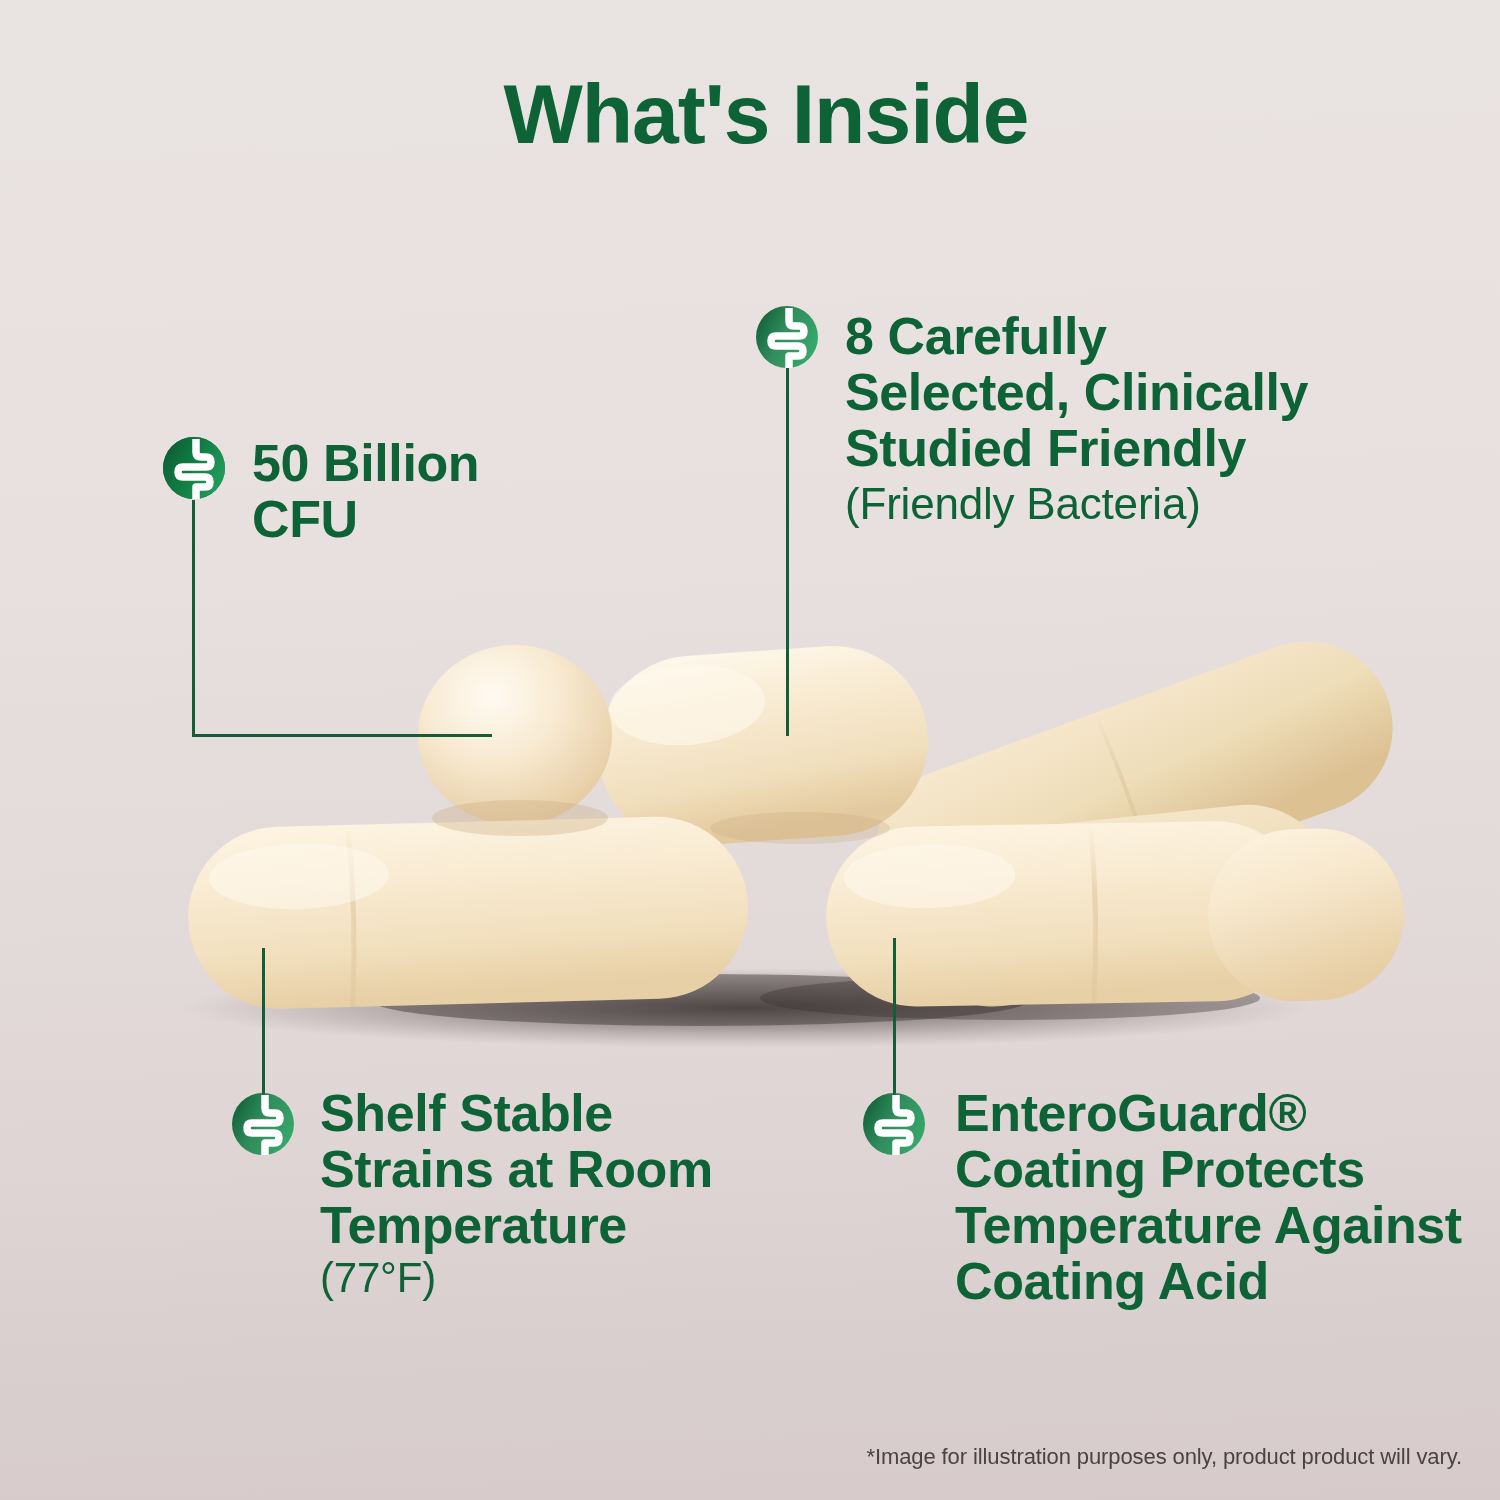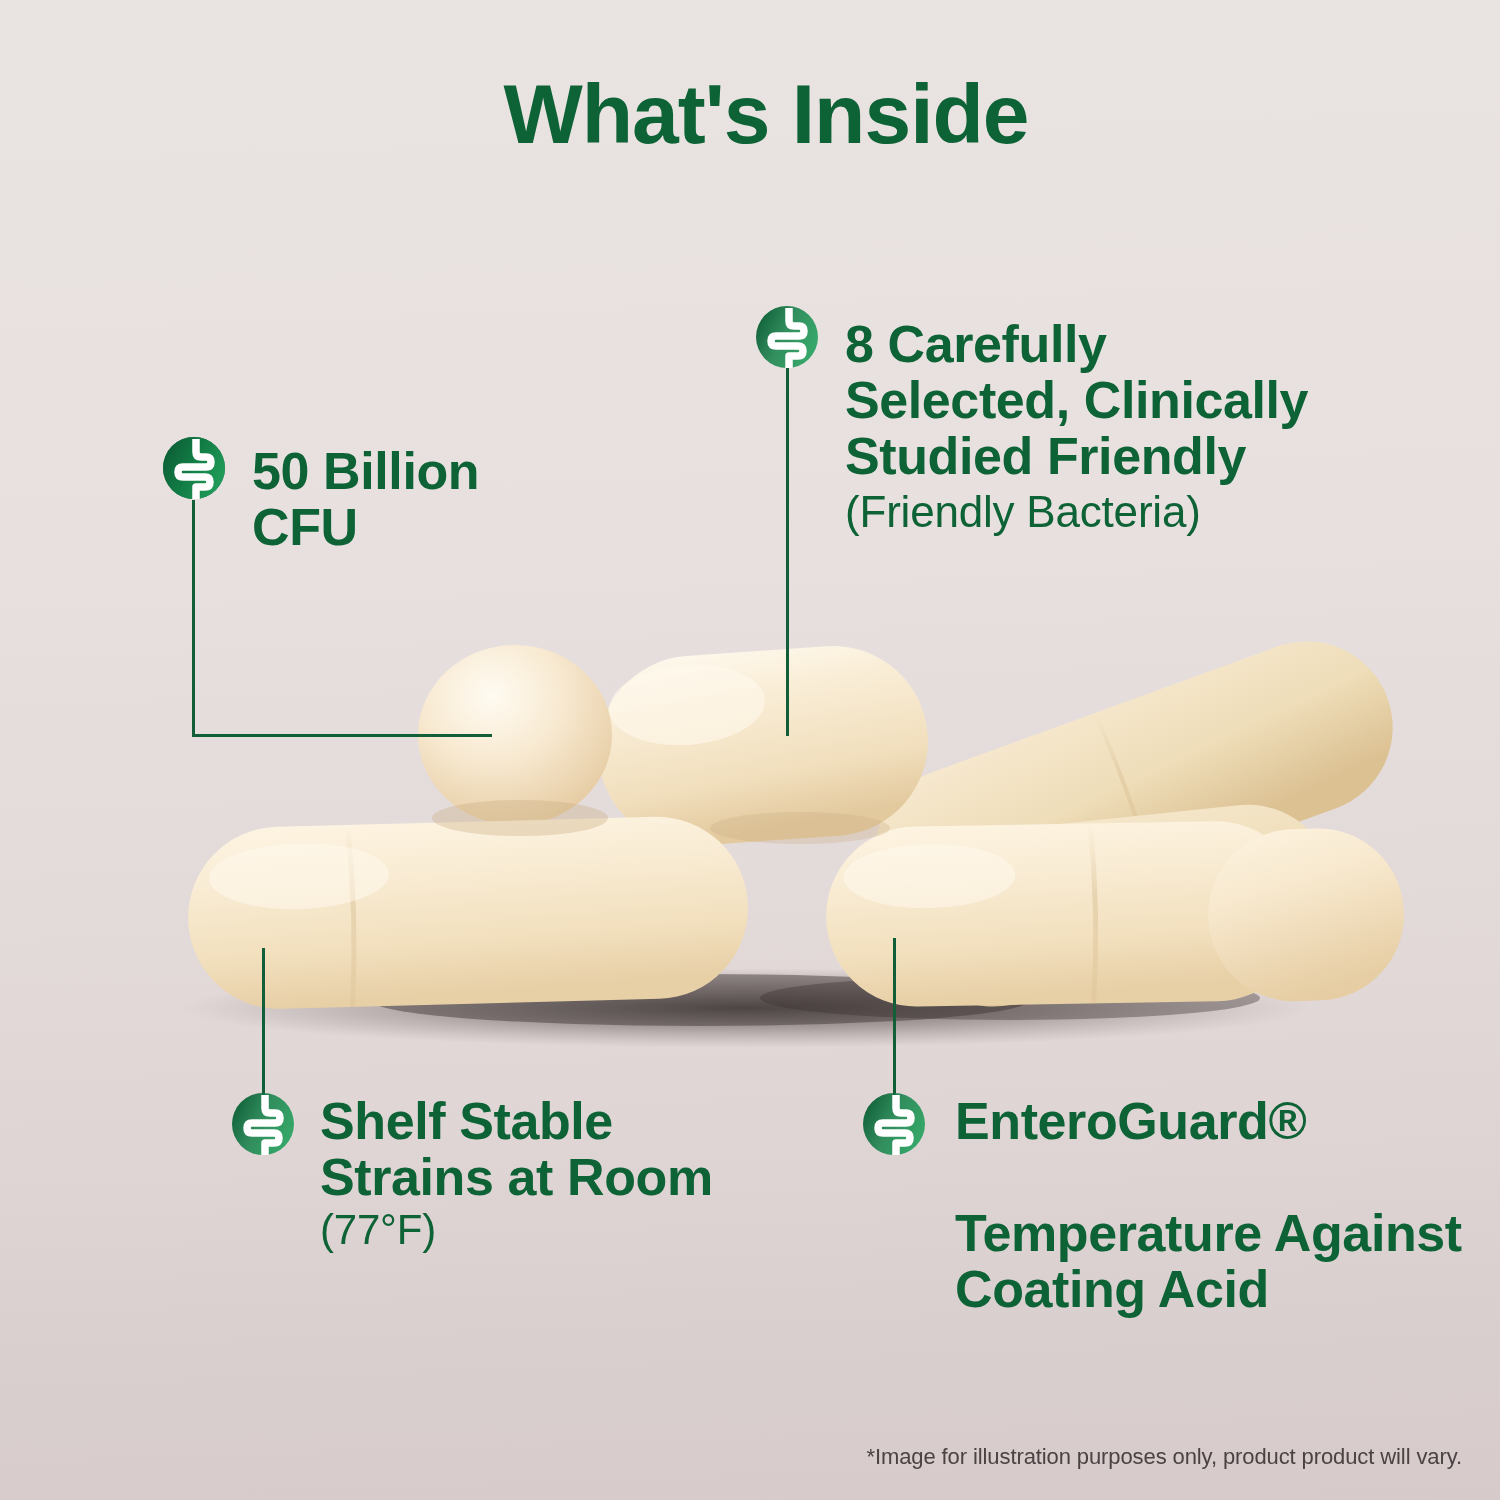--- a/index.html
+++ b/index.html
@@ -35,21 +35,20 @@
     background:linear-gradient(108deg,#0a5730 0%,#11норм 0%,#0d6338 30%,#1a8c4c 72%,#25a05a 100%);
     box-shadow:0 0 0 0 rgba(0,0,0,0);
   }
   .badge svg{ display:block; width:62px; height:62px; }
   .ctext{
     position:absolute;
     color:#0e6336;
     font-weight:700;
     line-height:1.08;
     letter-spacing:-0.4px;
-    margin-top:8px;
   }
   .csub{
     display:block;
     font-weight:400;
     letter-spacing:-0.2px;
   }
   .lead{ position:absolute; background:#125e38; }
   .lead-v{ width:3px; }
   .lead-h{ height:3px; }
   
@@ -196,34 +195,35 @@
   <div class="callout">
     <div class="badge" style="left:232px; top:1093px;">
       <svg viewBox="0 0 62 62" aria-hidden="true">
         <circle cx="31" cy="31" r="31" fill="url(#bg1)"></circle>
         <path d="M33 2 L33 15 Q33 20 38 20 L43 20 Q48 20 48 25 Q48 30 43 30 L20 30 Q15 30 15 35 Q15 40 20 40 L42 40 Q47 40 47 45 Q47 50 42 50 L33 50 L33 62" fill="none" stroke="#ffffff" stroke-width="7.5" stroke-linecap="butt" stroke-linejoin="round"></path>
       </svg>
     </div>
     <div class="ctext" style="left:320px; top:1085px; width:480px; font-size:52px;">
       <span>Shelf Stable</span><br>
       <span>Strains at Room</span><br>
+      <span>Temperature</span>
       <span class="csub" style="font-size:42px; margin-top:2px;">(77°F)</span>
     </div>
   </div>
 
   <div class="callout">
     <div class="badge" style="left:863px; top:1093px;">
       <svg viewBox="0 0 62 62" aria-hidden="true">
         <circle cx="31" cy="31" r="31" fill="url(#bg1)"></circle>
         <path d="M33 2 L33 15 Q33 20 38 20 L43 20 Q48 20 48 25 Q48 30 43 30 L20 30 Q15 30 15 35 Q15 40 20 40 L42 40 Q47 40 47 45 Q47 50 42 50 L33 50 L33 62" fill="none" stroke="#ffffff" stroke-width="7.5" stroke-linecap="butt" stroke-linejoin="round"></path>
       </svg>
     </div>
     <div class="ctext" style="left:955px; top:1085px; width:520px; font-size:52px;">
       <span>EnteroGuard®</span><br>
-      <br>
+      <span>Coating Protects</span><br>
       <span>Temperature Against</span><br>
       <span>Coating Acid</span>
     </div>
   </div>
 
   <div class="footnote">*Image for illustration purposes only, product product will vary.</div>
 
 </div>
 
 </body></html>

